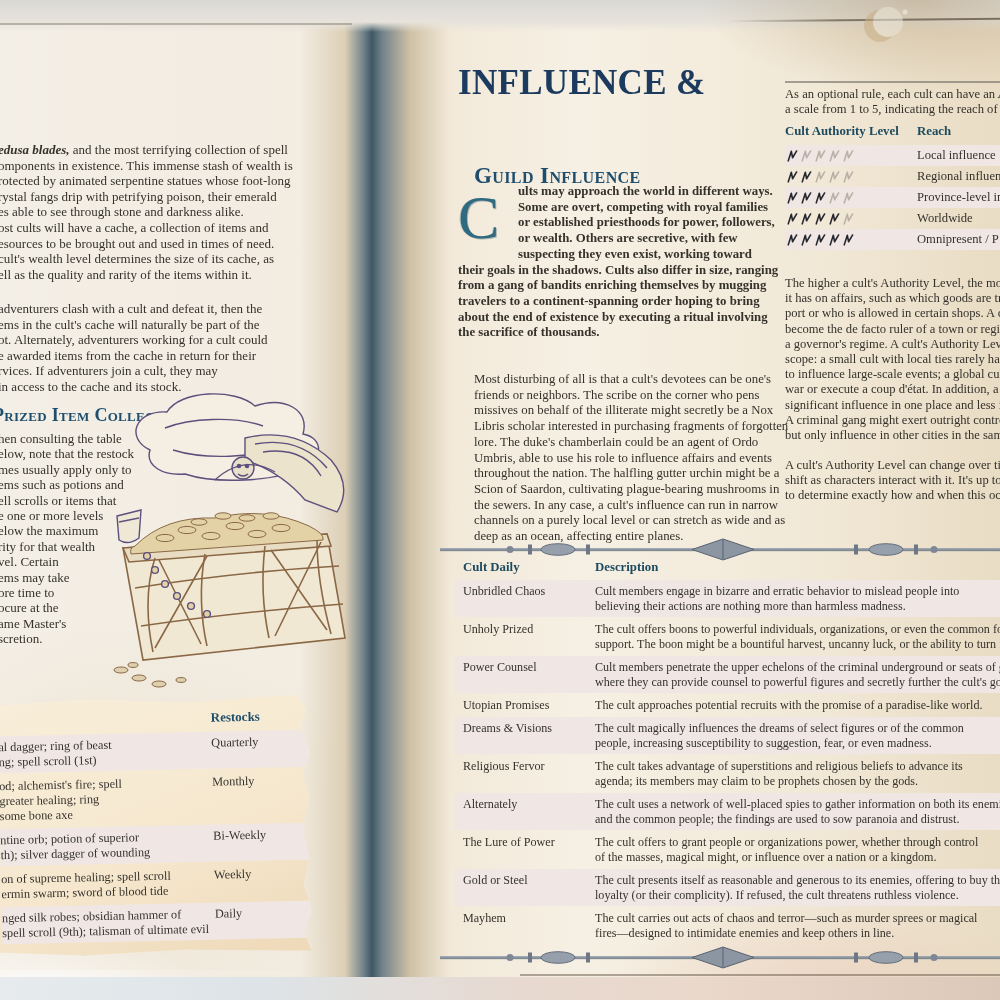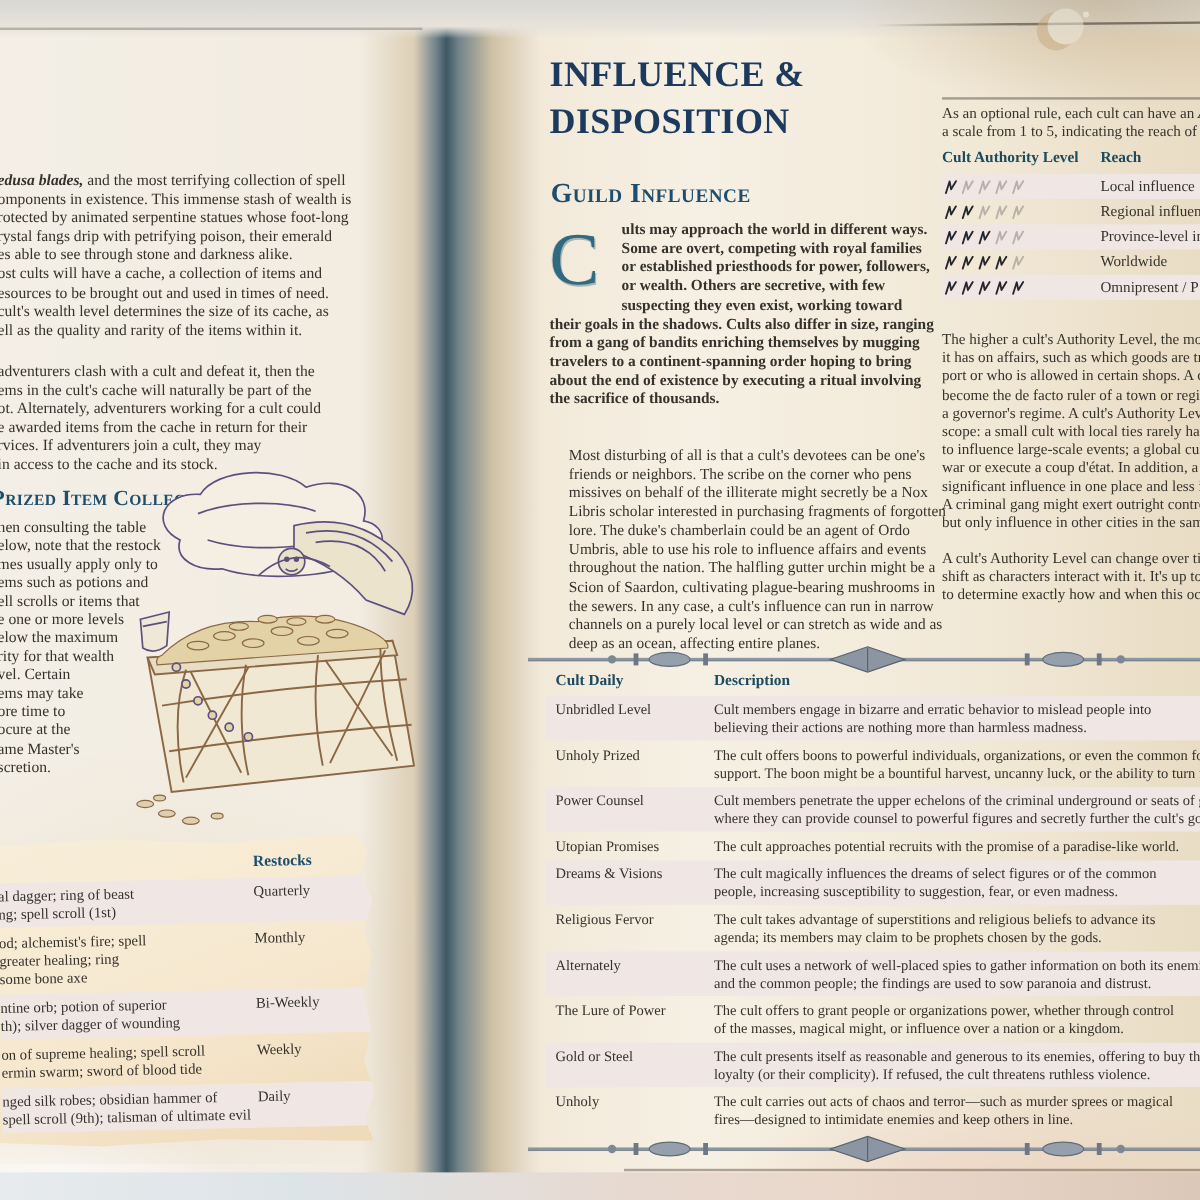--- a/index.html
+++ b/index.html
@@ -48,23 +48,23 @@
     clip-path:polygon(0 2%,30% 0,62% 2%,96% 0,99% 6%,97% 13%,100% 22%,97.5% 31%,99.5% 40%,97% 52%,99% 63%,97% 74%,99.5% 84%,97% 93%,99% 100%,60% 98.5%,28% 100%,0 98%);
     padding:13px 0 0 10px;box-sizing:border-box;}
   .res-head{display:grid;grid-template-columns:213px 1fr;margin-bottom:6px;}
   .res-head .h2{font-weight:bold;font-size:13px;color:var(--heading-teal);}
   .res-row{display:grid;grid-template-columns:213px 1fr;padding:4px 0 3px 0;margin:2px 0;
     font-size:12.3px;line-height:15px;}
   .res-row.shade{background:var(--row-shade);}
   .res-items{white-space:pre;}
 
   
-  .rp-title{position:absolute;left:458px;top:43px;margin:0;font-size:30px;line-height:39px;
+  .rp-title{position:absolute;left:458px;top:63px;margin:0;font-size:35px;line-height:39px;
     font-weight:bold;color:var(--heading-navy);letter-spacing:.3px;}
-  .guild-head{position:absolute;left:457px;top:146px;margin:2px;font-variant:small-caps;
+  .guild-head{position:absolute;left:457px;top:146px;margin:17px;font-variant:small-caps;
     font-size:23px;font-weight:bold;color:var(--heading-teal);letter-spacing:.4px;}
   .guild-para{position:absolute;left:458px;width:322px;font-size:12.8px;line-height:15.7px;text-align:left;}
   .guild-para1{top:184px;font-weight:bold;}
   .dropcap{float:left;width:56px;height:72px;font-size:62px;line-height:58px;
     color:var(--drop-cap-teal);font-weight:normal;padding:4px 4px 0 0;
     text-shadow:1px 1px 0 rgba(31,78,96,.35), -1px 0 0 rgba(31,78,96,.2);}
   .guild-para2{top:372px;font-weight:normal;margin-left:16px;}
 
   .auth-head{position:absolute;left:785px;top:51px;margin:0;font-variant:small-caps;
     font-size:23px;font-weight:bold;color:var(--heading-teal);letter-spacing:.4px;}
@@ -241,21 +241,21 @@
           <span class="res-val">Weekly</span>
         </div>
         <div class="res-row shade">
           <span class="res-items">nged silk robes; obsidian hammer of
 spell scroll (9th); talisman of ultimate evil</span>
           <span class="res-val">Daily</span>
         </div>
       </div>
   </div>
 
-  <h1 class="rp-title"><span>INFLUENCE &amp;</span><br><span>DISPOSITION</span></h1>
+  <h1 class="rp-title"><span>INFLUENCE &amp;</span><br></h1>
 
   <h2 class="guild-head">Guild Influence</h2>
 
   <div class="guild-para guild-para1">
     <span class="dropcap">C</span><span>ults may approach the world in different ways. Some are overt, competing with royal families or established priesthoods for power, followers, or wealth. Others are secretive, with few suspecting they even exist, working toward their goals in the shadows. Cults also differ in size, ranging from a gang of bandits enriching themselves by mugging travelers to a continent-spanning order hoping to bring about the end of existence by executing a ritual involving the sacrifice of thousands.</span>
   </div>
 
   <div class="guild-para guild-para2">Most disturbing of all is that a cult's devotees can be one's friends or neighbors. The scribe on the corner who pens missives on behalf of the illiterate might secretly be a Nox Libris scholar interested in purchasing fragments of forgotten lore. The duke's chamberlain could be an agent of Ordo Umbris, able to use his role to influence affairs and events throughout the nation. The halfling gutter urchin might be a Scion of Saardon, cultivating plague-bearing mushrooms in the sewers. In any case, a cult's influence can run in narrow channels on a purely local level or can stretch as wide and as deep as an ocean, affecting entire planes.</div>
 
   <div class="auth-rule"></div>
@@ -407,21 +407,21 @@
     <use href="#spear"></use>
   </svg>
 
   <div class="tactics">
     <div class="tac-head">
       <span>Cult Daily</span>
       <span>Description</span>
     </div>
     <div id="tac-rows">
         <div class="tac-row shade">
-          <span class="tac-name">Unbridled Level</span>
+          <span class="tac-name">Unbridled Chaos</span>
           <span class="tac-desc">Cult members engage in bizarre and erratic behavior to mislead people into
 believing their actions are nothing more than harmless madness.</span>
         </div>
         <div class="tac-row">
           <span class="tac-name">Unholy Prized</span>
           <span class="tac-desc">The cult offers boons to powerful individuals, organizations, or even the common folk
 support. The boon might be a bountiful harvest, uncanny luck, or the ability to turn fl</span>
         </div>
         <div class="tac-row shade">
           <span class="tac-name">Power Counsel</span>
@@ -451,21 +451,21 @@
           <span class="tac-name">The Lure of Power</span>
           <span class="tac-desc">The cult offers to grant people or organizations power, whether through control
 of the masses, magical might, or influence over a nation or a kingdom.</span>
         </div>
         <div class="tac-row shade">
           <span class="tac-name">Gold or Steel</span>
           <span class="tac-desc">The cult presents itself as reasonable and generous to its enemies, offering to buy their
 loyalty (or their complicity). If refused, the cult threatens ruthless violence.</span>
         </div>
         <div class="tac-row">
-          <span class="tac-name">Unholy</span>
+          <span class="tac-name">Mayhem</span>
           <span class="tac-desc">The cult carries out acts of chaos and terror—such as murder sprees or magical
 fires—designed to intimidate enemies and keep others in line.</span>
         </div>
       </div>
   </div>
 
   <svg class="divider divider2" viewBox="0 0 565 26">
     <use href="#spear"></use>
   </svg>
 

